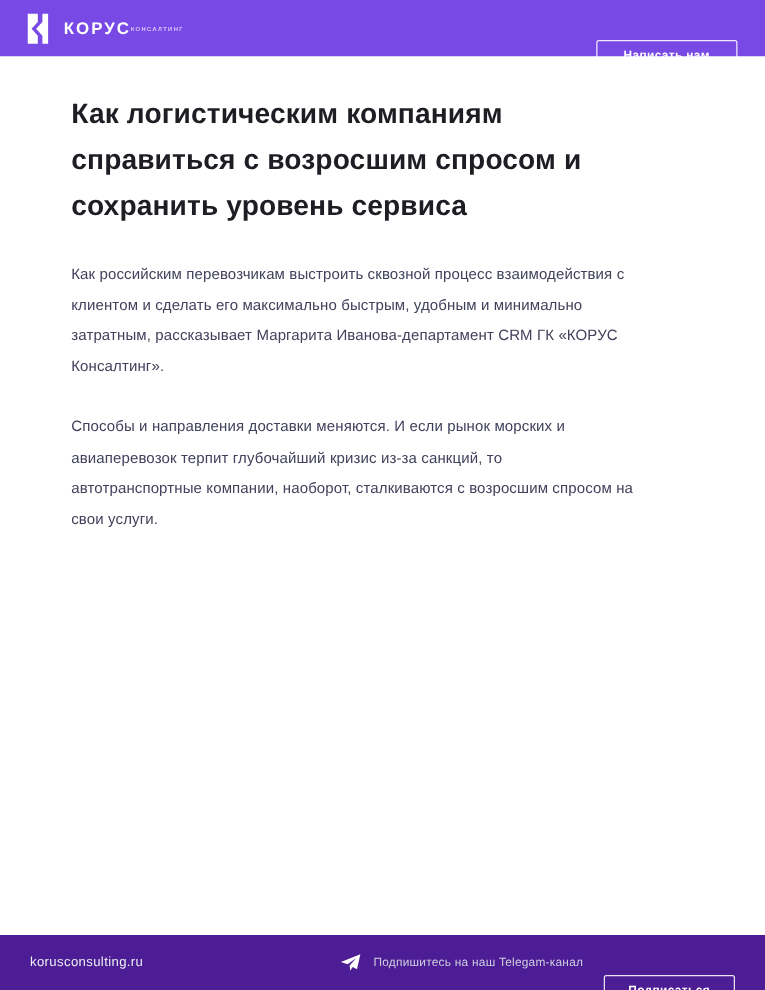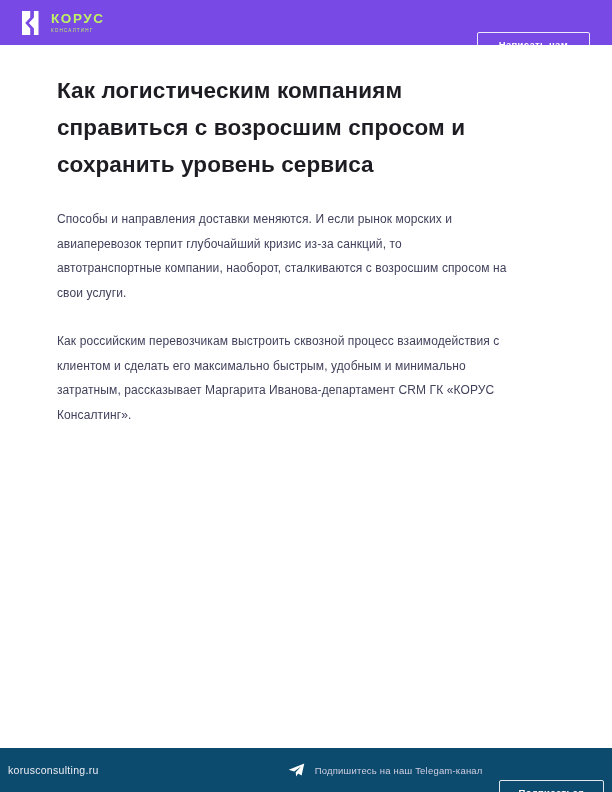--- a/index.html
+++ b/index.html
@@ -20,21 +20,21 @@
     height: 45px;
     background: #7949e6;
     display: flex;
     align-items: center;
     justify-content: space-between;
     padding: 0 22px;
     box-sizing: border-box;
   }
   .logo { display: flex; align-items: center; gap: 7px; cursor: pointer; }
   .logo-mark { display: block; width: 22px; height: 26px; }
-  .logo-text { display: flex; flex-direction: column; color: #bef264; }
+  .logo-text { display: flex; flex-direction: row; color: #ffffff; align-items: center; }
   .logo-title {
     font-size: 13.5px;
     font-weight: bold;
     letter-spacing: 1.6px;
     line-height: 14px;
   }
   .logo-subtitle {
     font-size: 4.6px;
     letter-spacing: 1.15px;
     margin-top: 1.5px;
@@ -77,25 +77,25 @@
     line-height: 24.5px;
     color: #41415c;
     letter-spacing: 0.1px;
   }
 
   
   .footer {
     position: absolute;
     bottom: 0; left: 0; right: 0;
     height: 44px;
-    background: #0c4a6e;
+    background: #4c1d95;
     display: flex;
     align-items: center;
     justify-content: space-between;
-    padding: 0 8px;
+    padding: 0 24px;
     box-sizing: border-box;
   }
   .footer-link {
     color: #ededf3;
     font-size: 10.5px;
     letter-spacing: 0.3px;
     text-decoration: none;
     cursor: pointer;
   }
   .footer-right { display: flex; align-items: center; }
@@ -125,22 +125,22 @@
         <span class="logo-title">КОРУС</span>
         <span class="logo-subtitle">КОНСАЛТИНГ</span>
       </span>
     </div>
     <button class="btn-outline header-btn">Написать нам</button>
   </header>
 
   <main class="main">
     <div class="date">11 июля 2022</div>
     <h1 class="title">Как логистическим компаниям справиться с возросшим спросом и сохранить уровень сервиса</h1>
+    <p class="body-text">Как российским перевозчикам выстроить сквозной процесс взаимодействия с клиентом и сделать его максимально быстрым, удобным и минимально затратным, рассказывает Маргарита Иванова-департамент CRM ГК «КОРУС Консалтинг».</p>
     <p class="body-text">Способы и направления доставки меняются. И если рынок морских и авиаперевозок терпит глубочайший кризис из-за санкций, то автотранспортные компании, наоборот, сталкиваются с возросшим спросом на свои услуги.</p>
-    <p class="body-text">Как российским перевозчикам выстроить сквозной процесс взаимодействия с клиентом и сделать его максимально быстрым, удобным и минимально затратным, рассказывает Маргарита Иванова-департамент CRM ГК «КОРУС Консалтинг».</p>
   </main>
 
   <footer class="footer">
     <a class="footer-link">korusconsulting.ru</a>
     <div class="footer-right">
       <span class="tg-icon">
         <svg viewBox="0 0 24 24" width="17" height="17" aria-hidden="true">
           <path fill="#ffffff" d="M23 2 L1 10.8 L8.6 13.4 L18.4 6.2 L10.9 14.6 L11.5 20.5 L14.3 16.4 L19.2 18.9 Z"></path>
         </svg>
       </span>

